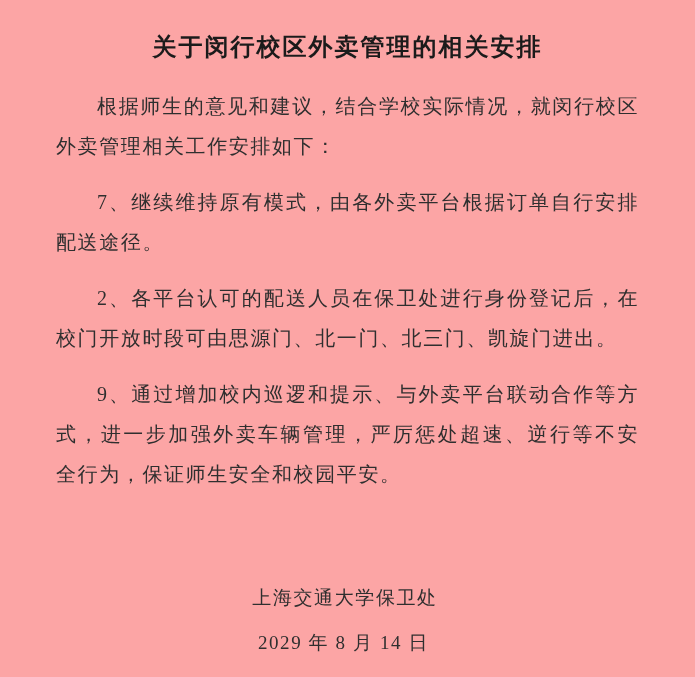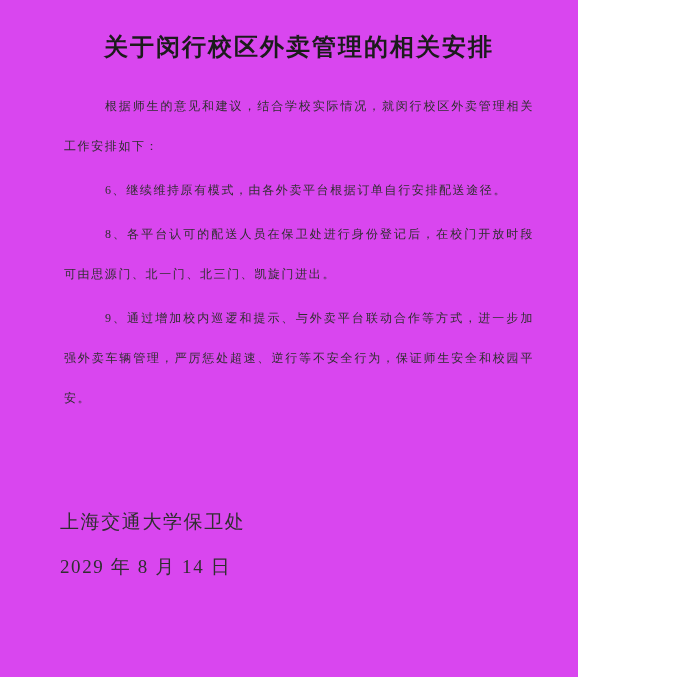--- a/index.html
+++ b/index.html
@@ -2,50 +2,50 @@
 <html><head>
 <meta charset="utf-8">
 <style>
   html, body {
     margin: 0;
     padding: 0;
     background: #ffffff;
   }
   .page {
     position: relative;
-    width: 578px;
+    width: 695px;
     height: 677px;
-    background: #d946ef;
+    background: #fca5a5;
     box-sizing: border-box;
-    padding: 28px 40px 0 60px;
+    padding: 28px 40px 0 40px;
     overflow: hidden;
     font-family: "Liberation Serif", "DejaVu Serif", serif;
   }
   .doc-title {
     margin: 4px 0 24px 0;
     text-align: center;
     font-family: "Liberation Sans", "DejaVu Sans", sans-serif;
     font-weight: 700;
     font-size: 24px;
     line-height: 30px;
     letter-spacing: 2px;
     color: #1b1b1b;
   }
   .doc-body p {
-    margin: 4px;
-    font-size: 12px;
+    margin: 16px;
+    font-size: 20px;
     line-height: 40px;
     letter-spacing: 1.6px;
     color: #2f2f2f;
     text-indent: 41px;
     text-align: justify;
   }
   .signature-block {
     margin-top: 84px;
-    text-align: left;
+    text-align: center;
     font-size: 19px;
     letter-spacing: 1.6px;
     color: #2f2f2f;
   }
   .signature-line {
     line-height: 40px;
     padding-right: 5px;
   }
   .date-line {
     line-height: 40px;
@@ -54,22 +54,22 @@
   }
 </style>
 </head>
 <body>
 
 <div class="page">
   <h1 class="doc-title">关于闵行校区外卖管理的相关安排</h1>
 
   <div class="doc-body">
     <p>根据师生的意见和建议，结合学校实际情况，就闵行校区外卖管理相关工作安排如下：</p>
-    <p>6、继续维持原有模式，由各外卖平台根据订单自行安排配送途径。</p>
-    <p>8、各平台认可的配送人员在保卫处进行身份登记后，在校门开放时段可由思源门、北一门、北三门、凯旋门进出。</p>
+    <p>7、继续维持原有模式，由各外卖平台根据订单自行安排配送途径。</p>
+    <p>2、各平台认可的配送人员在保卫处进行身份登记后，在校门开放时段可由思源门、北一门、北三门、凯旋门进出。</p>
     <p>9、通过增加校内巡逻和提示、与外卖平台联动合作等方式，进一步加强外卖车辆管理，严厉惩处超速、逆行等不安全行为，保证师生安全和校园平安。</p>
   </div>
 
   <div class="signature-block">
     <div class="signature-line">上海交通大学保卫处</div>
     <div class="date-line">2029 年 8 月 14 日</div>
   </div>
 </div>
 
 </body></html>

